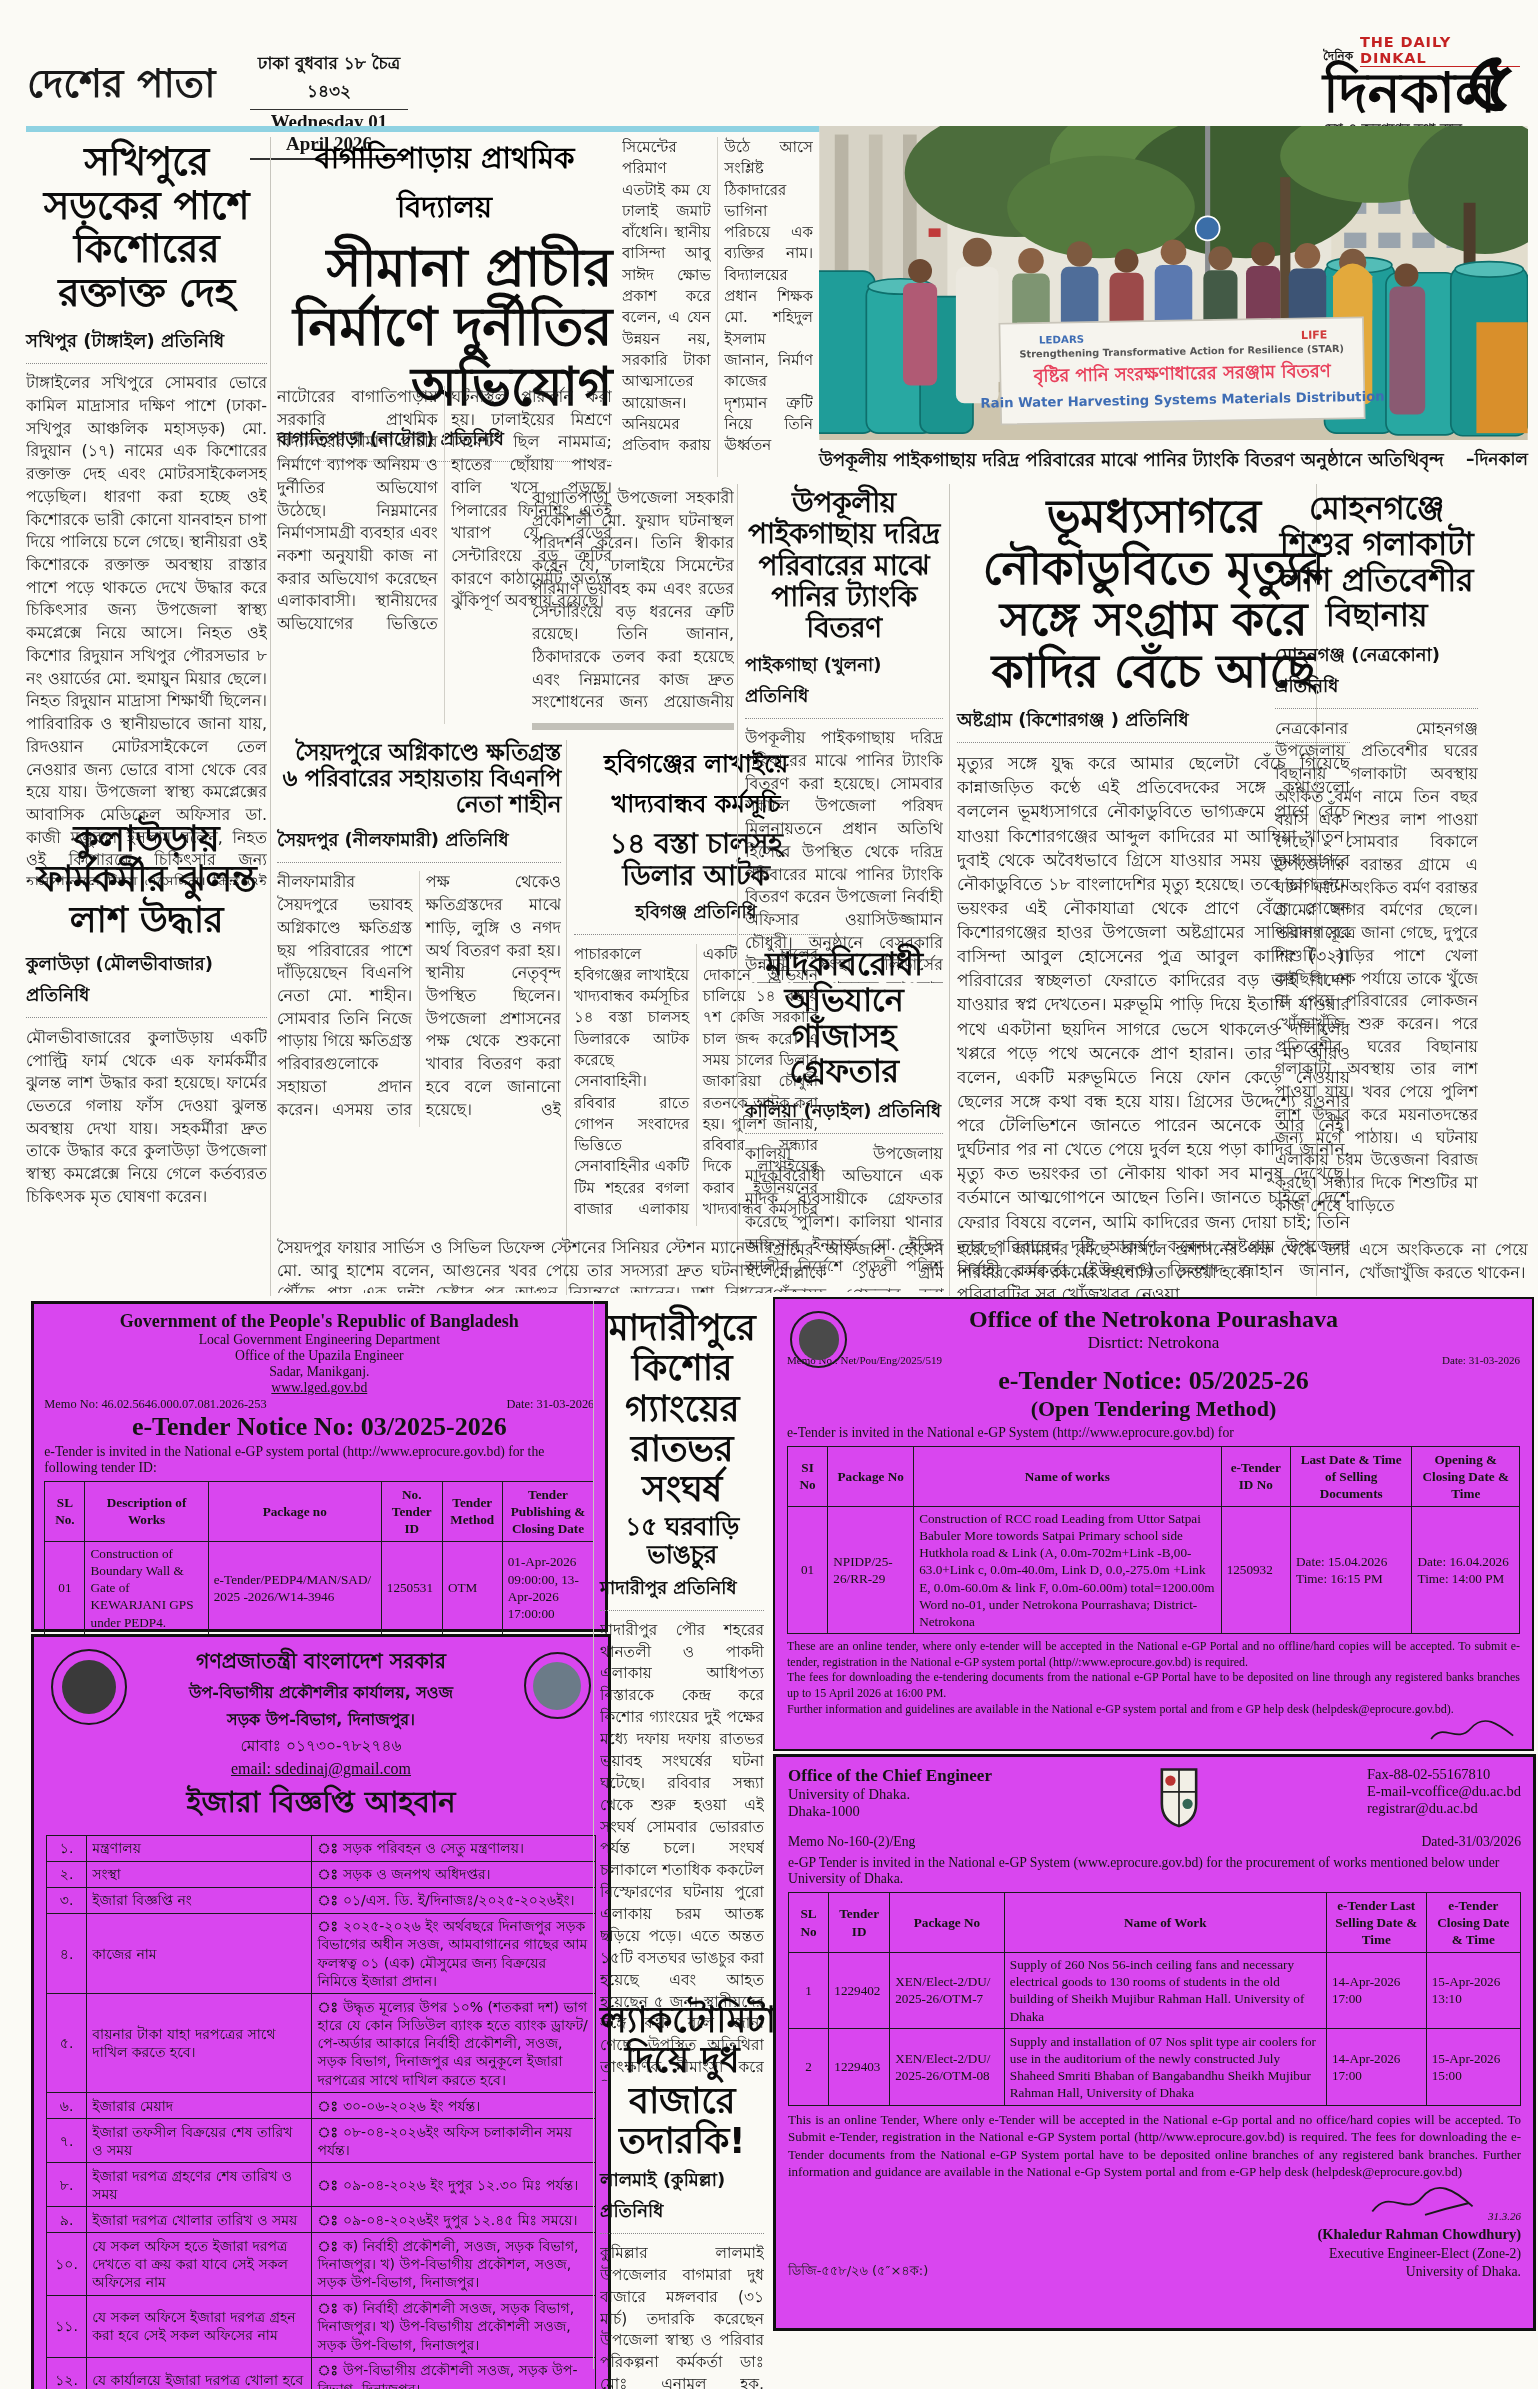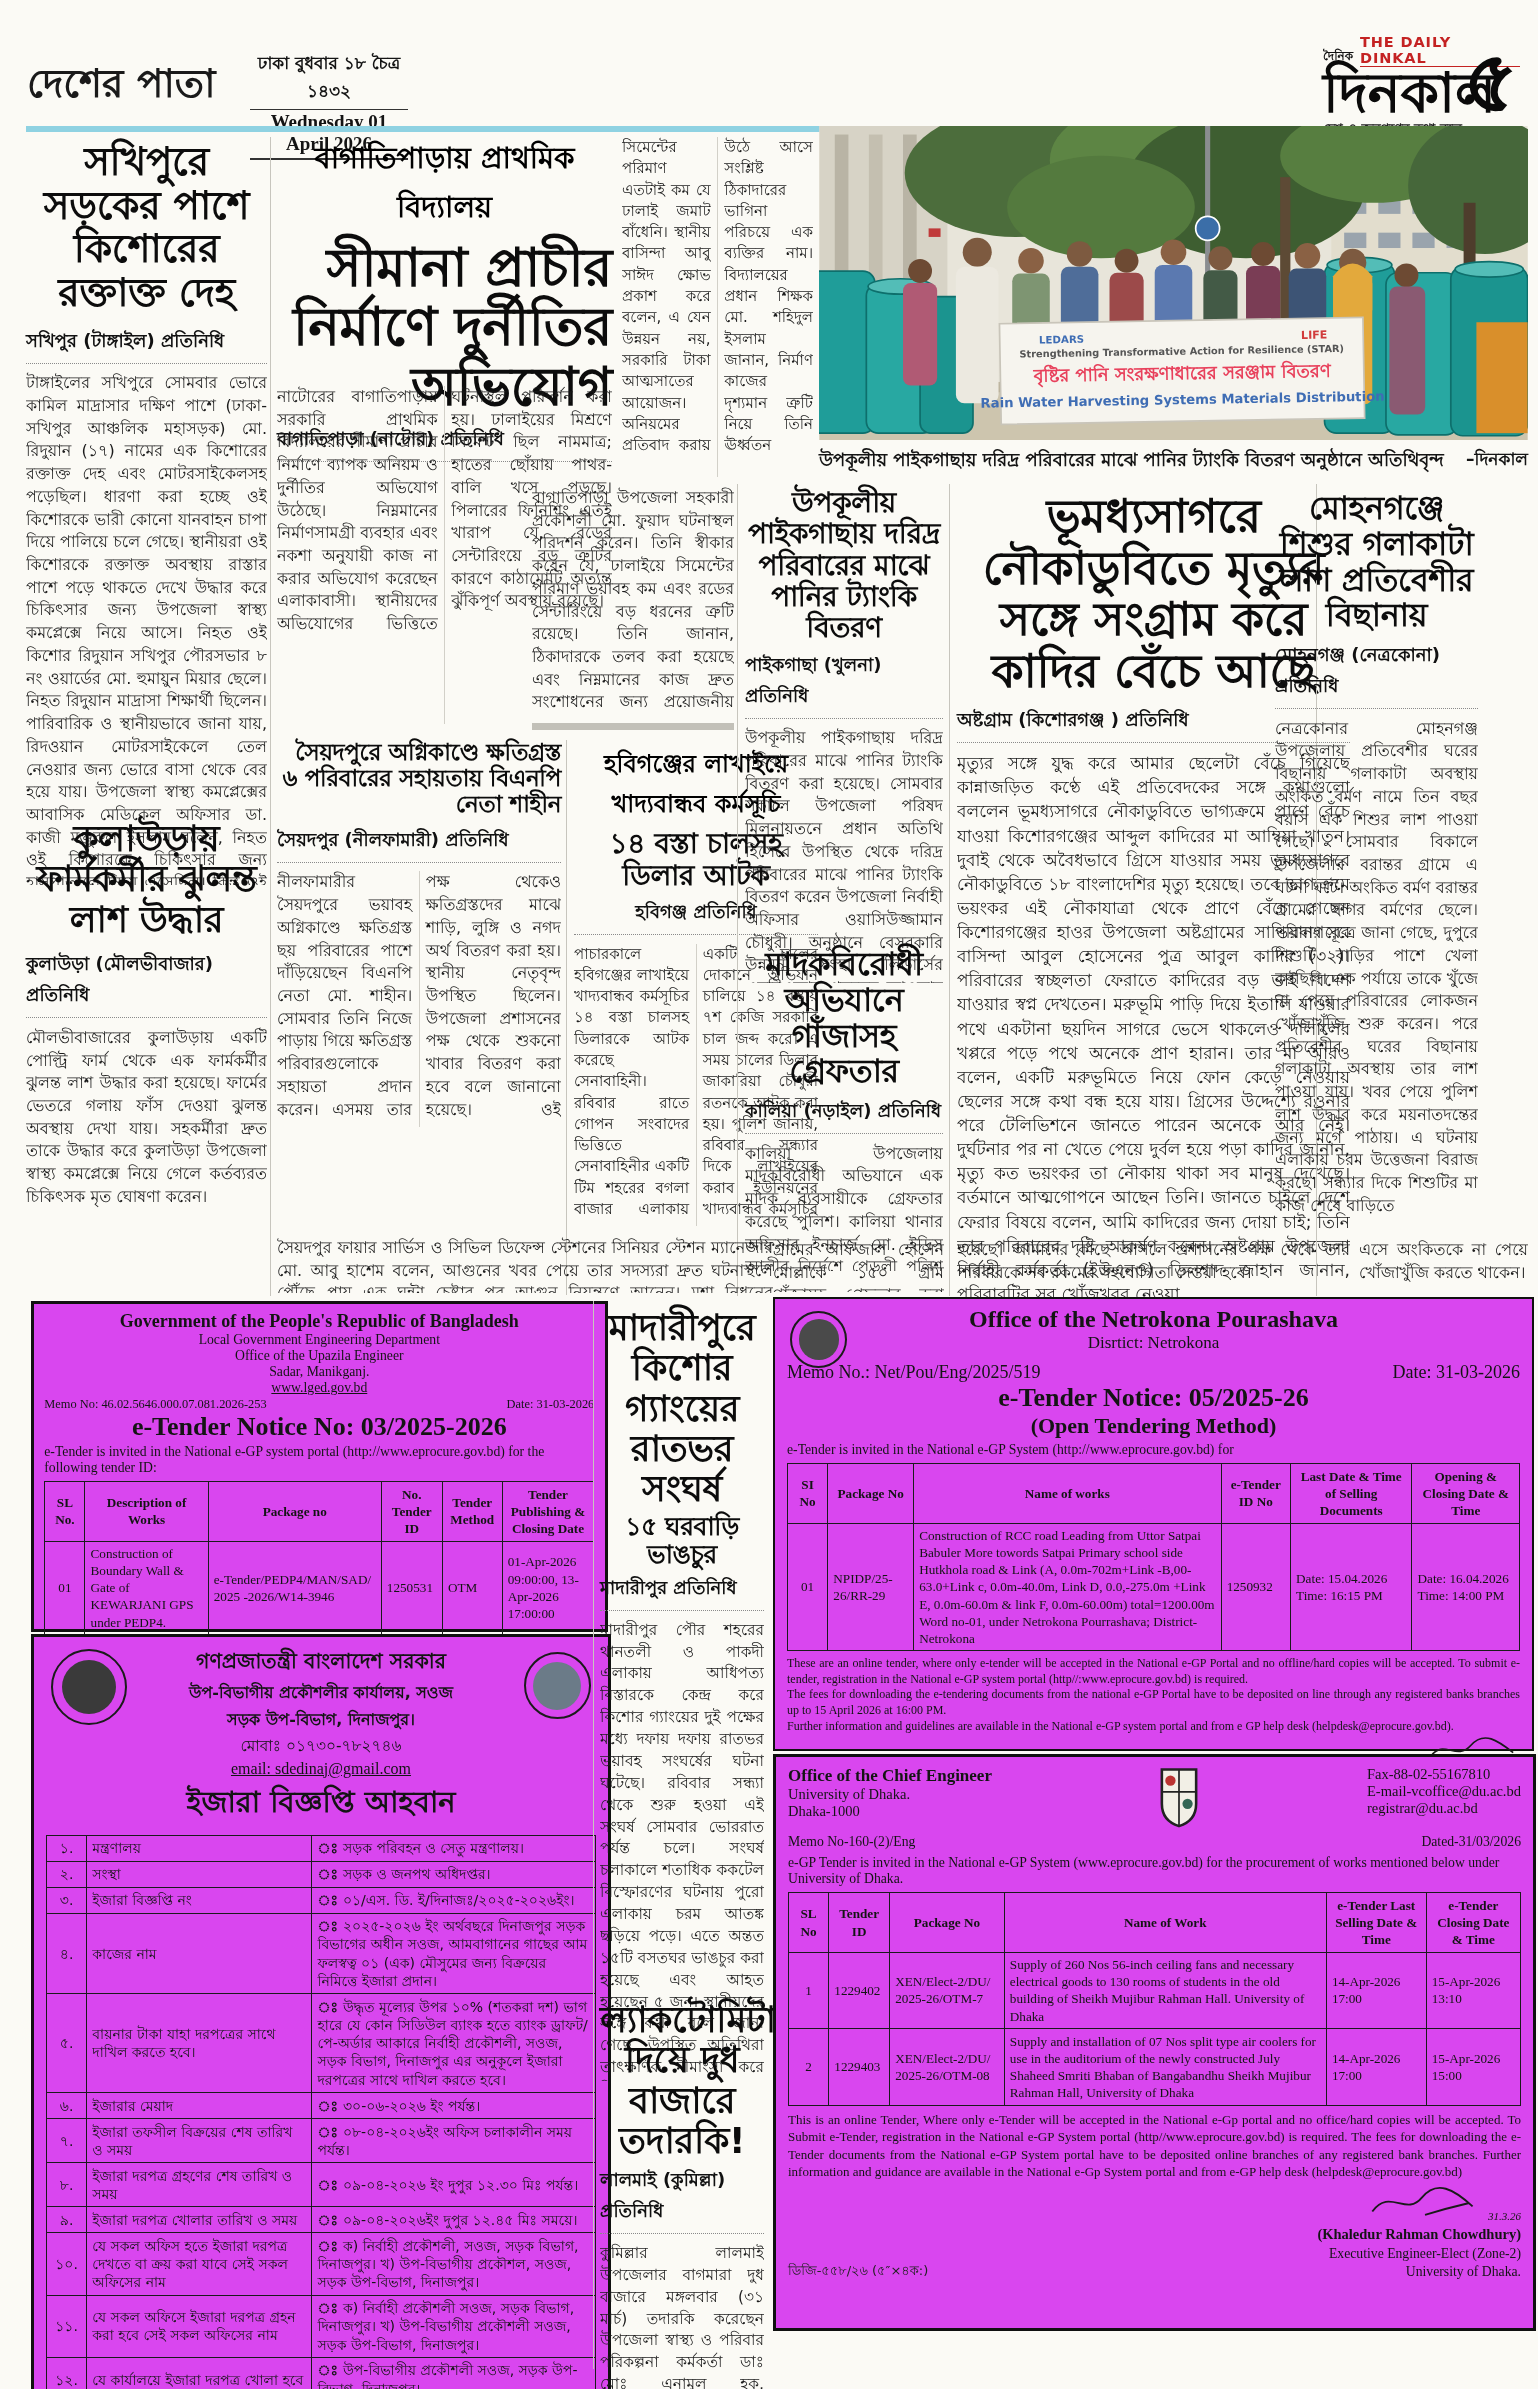--- a/index.html
+++ b/index.html
@@ -423,21 +423,21 @@
     <div class="rule"></div>
     <div class="bd" style="height:205px;font-size:15.4px;">কুমিল্লার লালমাই উপজেলার বাগমারা দুধ বাজারে মঙ্গলবার (৩১ মার্চ) তদারকি করেছেন উপজেলা স্বাস্থ্য ও পরিবার পরিকল্পনা কর্মকর্তা ডাঃ মোঃ এনামুল হক, স্যানিটারি ইন্সপেক্টর মঞ্জুর আলম ও ফ্যামিলি প্ল্যানিং ইন্সপেক্টর মোঃ শরীফ। তদারকি করার সময় ল্যাকটোমিটারের মাধ্যমে (দুধের বিশুদ্ধতা নিরূপণ যন্ত্র) ব্যবহার করে বিক্রিত দুধের গুণগত মান পরীক্ষা করা হয়। এছাড়াও, বিক্রেতাদের সঙ্গে সরাসরি আলোচনা করে দুধের বিশুদ্ধতা বজায় রাখা, ভেজালমুক্ত খাদ্য সরবরাহ এবং জনস্বাস্থ্য সুরক্ষার বিষয়ে পরামর্শ দেওয়া হয়।</div>
   </div>
 
   <div class="box notice" style="left:773px;top:1297px;width:733px;height:436px;padding:6.8px 12px;border-width:2.6px;">
     <span class="emblem" style="width:53px;height:53px;position:absolute;left:15.4px;top:12px;">
         <span class="inner" style="background:#4a4a4a;"></span>
       </span>
     <div class="c" style="font-weight:bold;font-size:24px;">Office of the Netrokona Pourashava</div>
     <div class="c" style="font-size:17px;">Disrtict: Netrokona</div>
-    <div style="display:flex;justify-content:space-between;font-size:18px;margin-top:9px;">
+    <div style="display:flex;justify-content:space-between;font-size:11px;margin-top:1px;">
       <span>Memo No.: Net/Pou/Eng/2025/519</span>
       <span>Date: 31-03-2026</span>
     </div>
     <div class="c" style="font-weight:bold;font-size:26px;">e-Tender Notice: 05/2025-26</div>
     <div class="c" style="font-weight:bold;font-size:22px;">(Open Tendering Method)</div>
     <div class="small" style="margin:3.4px 0 5.1px;">e-Tender is invited in the National e-GP System (http://www.eprocure.gov.bd) for</div>
     <table class="ntable">
       <thead>
           <tr>
         <th>SI No</th>

